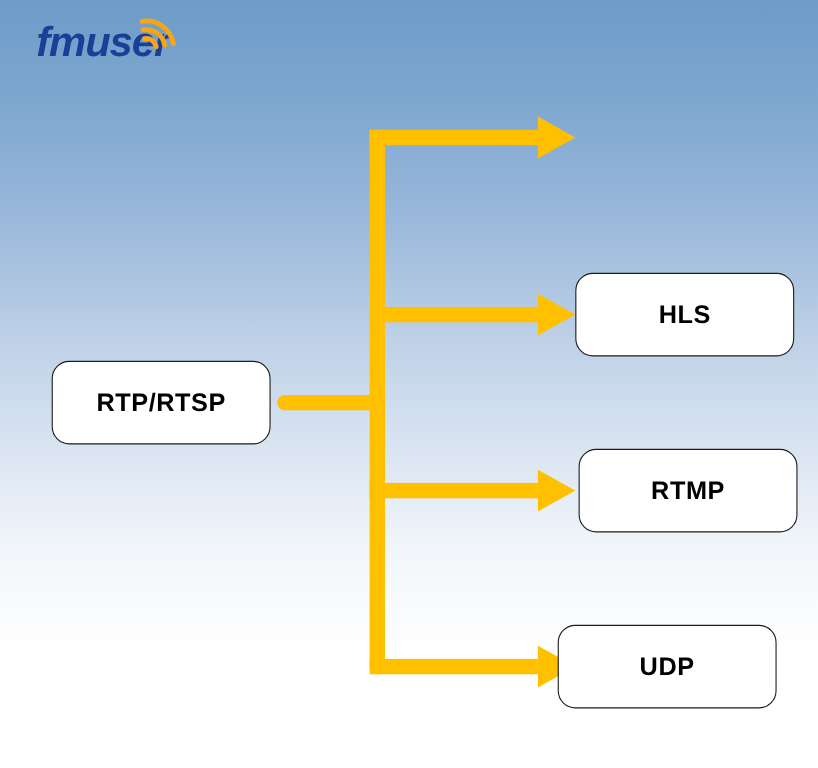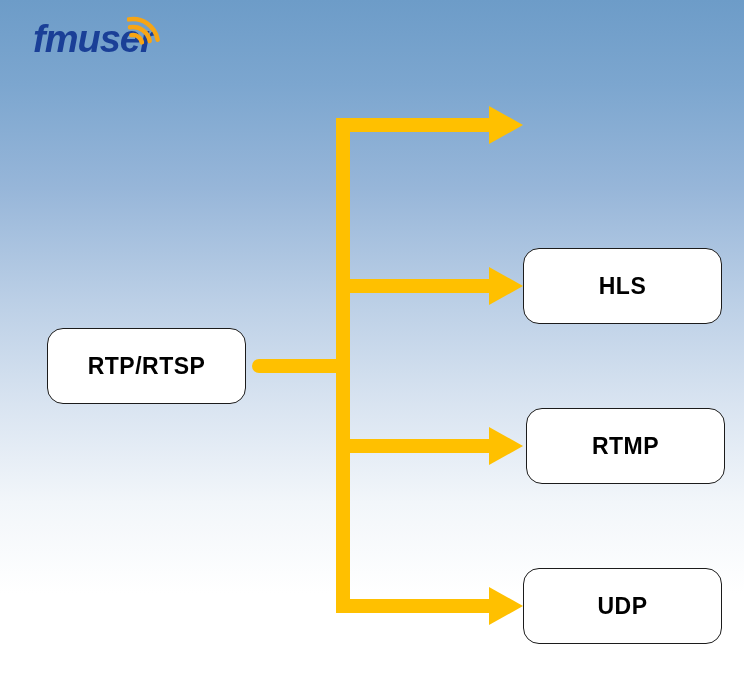--- a/index.html
+++ b/index.html
@@ -35,21 +35,21 @@
     border: 1.5px solid #1C1C1C;
     border-radius: 16px;
     display: flex; align-items: center; justify-content: center;
     font-weight: bold; font-size: 23px; color: #000000;
     letter-spacing: 0.5px;
   }
   .node-source { left: 47px;  top: 328px; }
   .node-t0    { left: 523px; top: 87px;  }
   .node-t1    { left: 523px; top: 248px; justify-content: center; }
   .node-t2    { left: 500px; top: 408px; margin-left: 26px; }
-  .node-t3    { left: 523px; top: 568px; justify-content: center; }
+  .node-t3    { left: 507px; top: 568px; justify-content: center; }
 
   
   .conn { position: absolute; background: #FFC000; }
   .trunk    { left: 336px; top: 118px; width: 14px; height: 495px; border-radius: 0 0 7px 7px; }
   .src-link { left: 252px; top: 359px; width: 96px; height: 14px; border-radius: 7px 0 0 7px; }
   .shaft    { left: 336px; width: 153px; height: 14px; }
   .shaft-0 { top: 118px; }
   .shaft-1 { top: 279px; }
   .shaft-2 { top: 439px; }
   .shaft-3 { top: 599px; }

